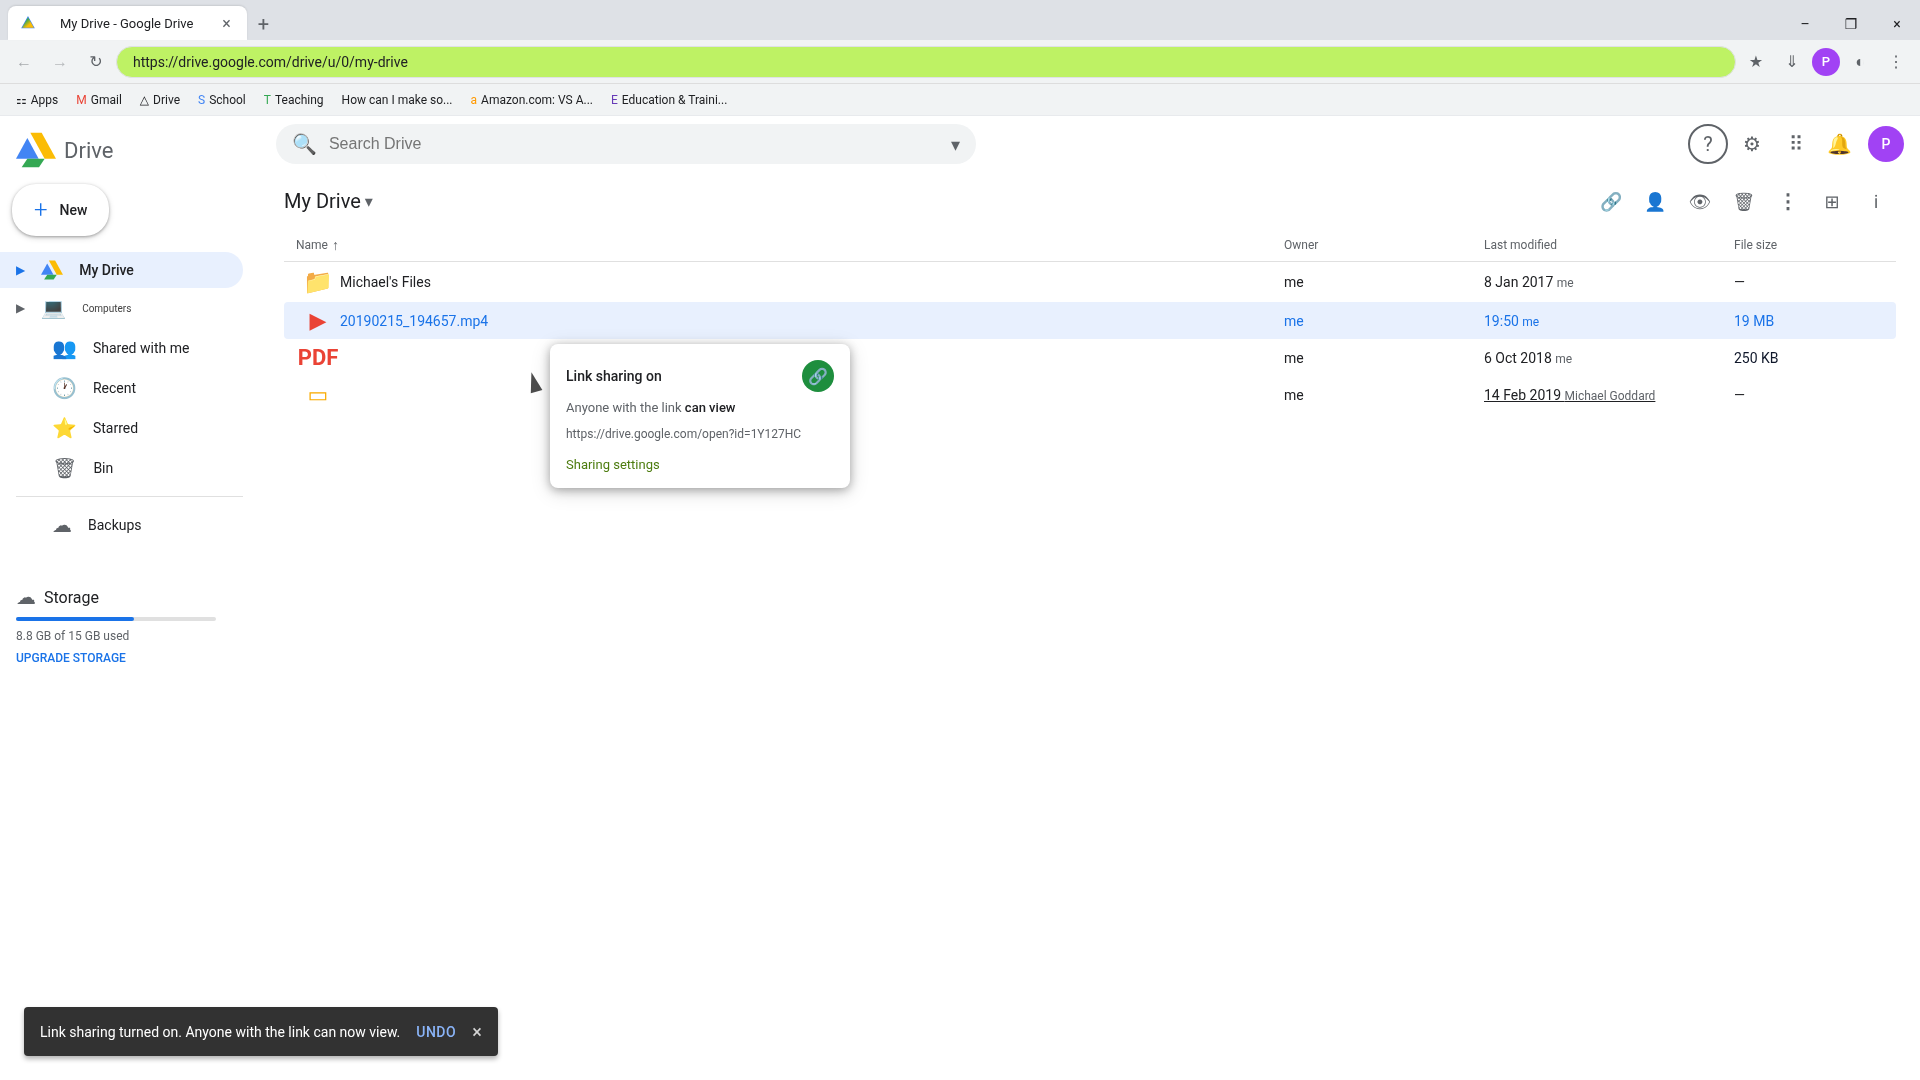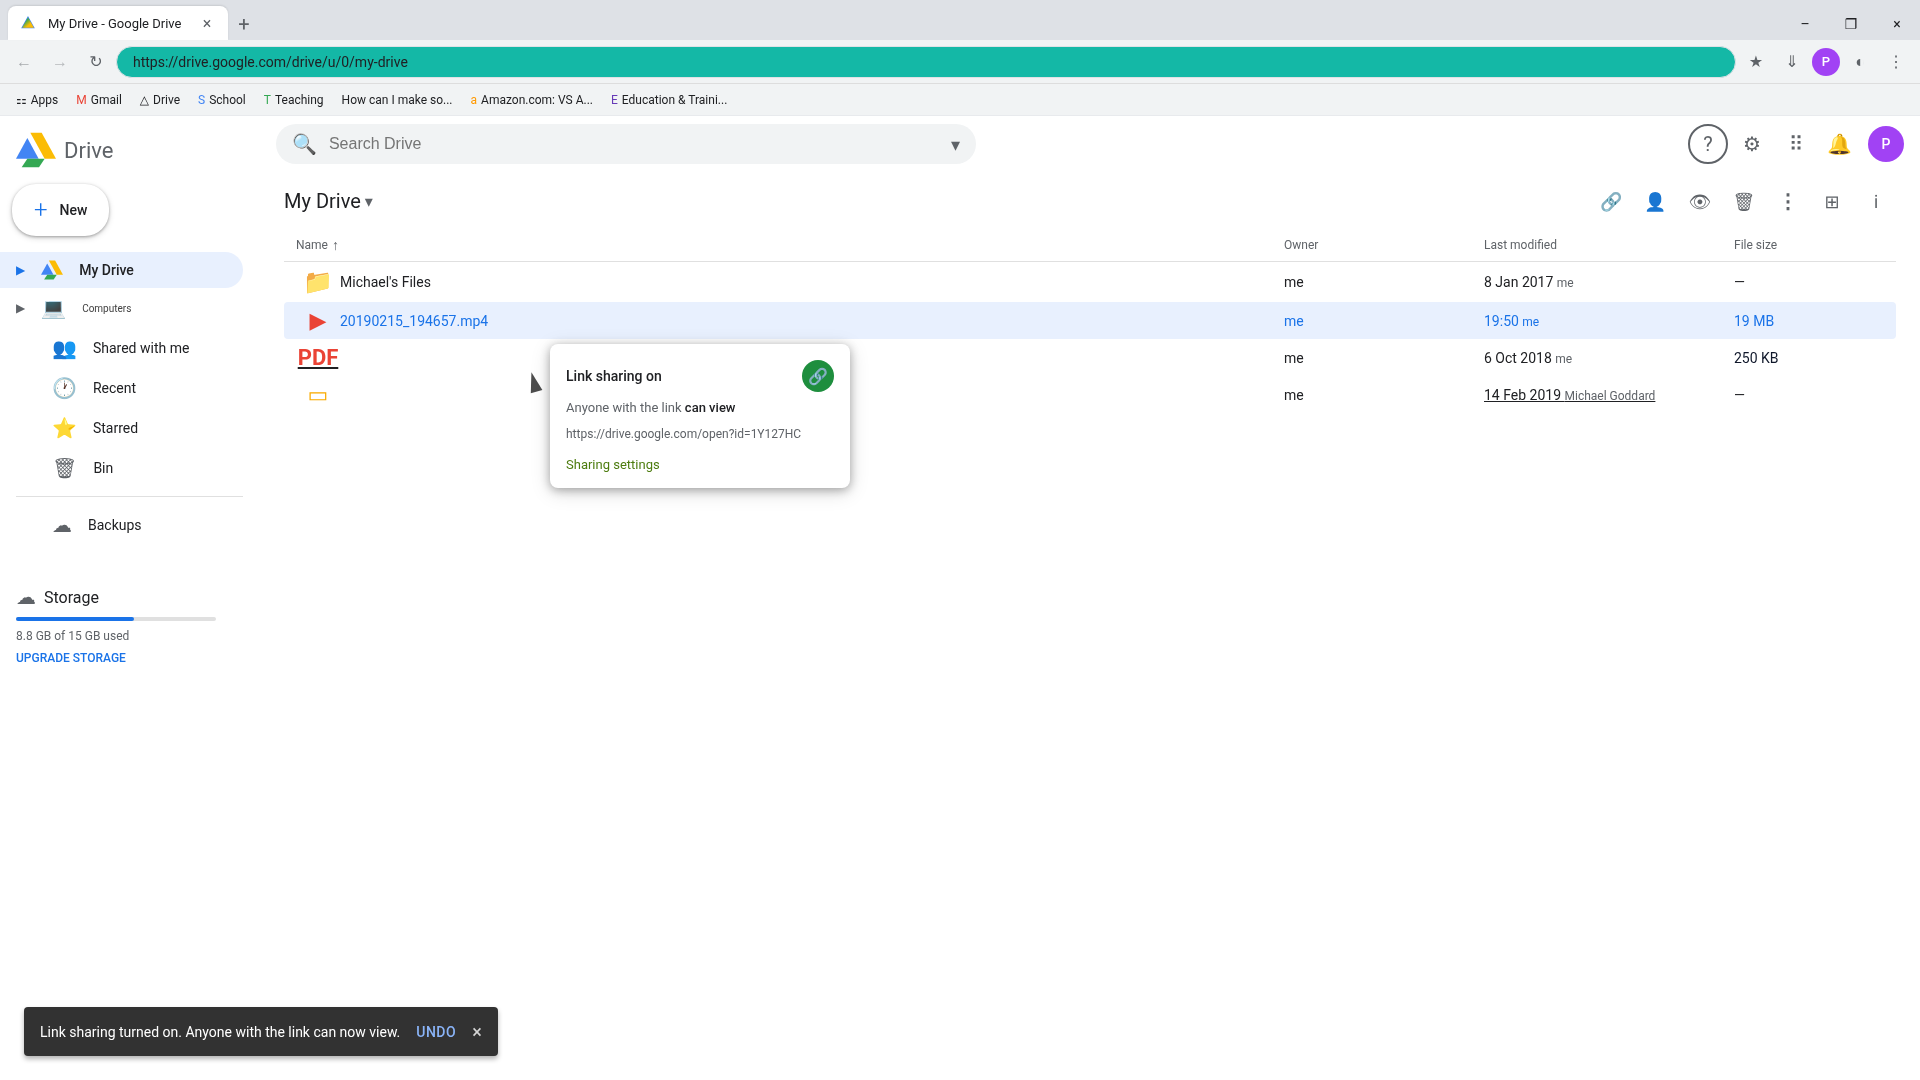--- a/index.html
+++ b/index.html
@@ -7,21 +7,21 @@
     .nav-btn { width: 32px; height: 32px; border-radius: 50%; display: flex; align-items: center; justify-content: center; color: #5f6368; cursor: pointer; font-size: 16px; }
     .nav-btn.disabled { opacity: 0.4; cursor: default; }
     .toolbar-icon { width: 32px; height: 32px; border-radius: 50%; display: flex; align-items: center; justify-content: center; color: #5f6368; cursor: pointer; font-size: 16px; }
     .bookmark-item { display: flex; align-items: center; gap: 4px; padding: 3px 8px; border-radius: 4px; cursor: pointer; font-size: 12px; color: #202124; white-space: nowrap; }
   </style>
 </head>
 <body>
 
 <div>
   <div style="background:#dee1e6; height:40px; display:flex; align-items:flex-end; padding: 6px 0 0 8px; gap:0;">
-    <div style="display:flex; align-items:center; background:#fff; border-radius:8px 8px 0 0; padding:0 12px; height:34px; min-width:220px; gap:12px; box-shadow: 0 -1px 2px rgba(0,0,0,0.1);">
+    <div style="display:flex; align-items:center; background:#fff; border-radius:8px 8px 0 0; padding:0 12px; height:34px; min-width:220px; gap:24px; box-shadow: 0 -1px 2px rgba(0,0,0,0.1);">
       <div style="width:16px;height:16px;border-radius:3px;background:#fff;display:flex;align-items:center;justify-content:center;font-size:11px;">
 
         <svg width="14" height="14" viewBox="0 0 48 48">
             <polygon points="24,4 44,40 4,40" fill="none" stroke="#4285f4" stroke-width="4"></polygon>
             <polygon points="24,4 44,40 4,40" fill="url(#dg)"></polygon>
             <defs>
               <linearGradient id="dg" x1="0" y1="0" x2="1" y2="1">
                 <stop offset="0%" stop-color="#4285f4"></stop>
                 <stop offset="33%" stop-color="#34a853"></stop>
                 <stop offset="66%" stop-color="#fbbc04"></stop>
@@ -38,21 +38,21 @@
       <div style="width:46px;height:32px;display:flex;align-items:center;justify-content:center;cursor:pointer;color:#202124;">–</div>
       <div style="width:46px;height:32px;display:flex;align-items:center;justify-content:center;cursor:pointer;color:#202124;">❐</div>
       <div style="width:46px;height:32px;display:flex;align-items:center;justify-content:center;cursor:pointer;color:#202124;">×</div>
     </div>
   </div>
 
   <div style="background:#f1f3f4;height:44px;display:flex;align-items:center;padding:0 8px;gap:4px;border-bottom:1px solid #ddd;">
     <div class="nav-btn" style="opacity:0.5;">←</div>
     <div class="nav-btn disabled">→</div>
     <div class="nav-btn">↻</div>
-    <div style="flex:1;height:32px;background:#14b8a6;border-radius:16px;display:flex;align-items:center;padding:0 16px;font-size:14px;color:#202124;border:1px solid #dfe1e5;">
+    <div style="flex:1;height:32px;background:#bef264;border-radius:16px;display:flex;align-items:center;padding:0 16px;font-size:14px;color:#202124;border:1px solid #dfe1e5;">
       <span style="flex:1;font-size:14px;color:#202124;">https://drive.google.com/drive/u/0/my-drive</span>
     </div>
     <div class="toolbar-icon">★</div>
     <div class="toolbar-icon">⇓</div>
     <div style="width:28px;height:28px;border-radius:50%;background:#a142f4;display:flex;align-items:center;justify-content:center;color:white;font-size:13px;font-weight:500;cursor:pointer;">P</div>
     <div class="toolbar-icon">◐</div>
     <div class="toolbar-icon">⋮</div>
   </div>
 
   <div style="background:#f1f3f4;height:32px;display:flex;align-items:center;padding:0 8px;gap:2px;border-bottom:1px solid #e8eaed;">
@@ -230,21 +230,21 @@
         <div style="width:44px;display:flex;align-items:center;justify-content:center;flex-shrink:0;">
           <span style="color:#ea4335;font-size:22px;">▶</span>
         </div>
         <div style="flex:1;font-size:14px;color:#1a73e8;">20190215_194657.mp4</div>
         <div style="width:200px;font-size:14px;color:#1a73e8;">me</div>
         <div style="width:250px;font-size:14px;color:#1a73e8;">19:50 <span style="color:#1a73e8;font-size:12px;">me</span></div>
         <div style="width:150px;font-size:14px;color:#1a73e8;">19 MB</div>
       </div>
 
       <div style="display:flex;align-items:center;padding:6px 12px;border-radius:4px;cursor:pointer;">
-        <div style="width:44px;display:flex;align-items:flex-start;justify-content:center;flex-shrink:0;text-decoration:underline;">
+        <div style="width:44px;display:flex;align-items:flex-start;justify-content:center;flex-shrink:0;">
           <span style="color:#ea4335;font-size:22px;font-weight:bold;">PDF</span>
         </div>
         <div style="flex:1;font-size:14px;color:#202124;"></div>
         <div style="width:200px;font-size:14px;color:#202124;">me</div>
         <div style="width:250px;font-size:14px;color:#202124;">6 Oct 2018 <span style="color:#5f6368;font-size:12px;">me</span></div>
         <div style="width:150px;font-size:14px;color:#0f172a;">250 KB</div>
       </div>
 
       <div style="display:flex;align-items:center;padding:6px 12px;border-radius:4px;cursor:pointer;">
         <div style="width:44px;display:flex;align-items:center;justify-content:center;flex-shrink:0;">

